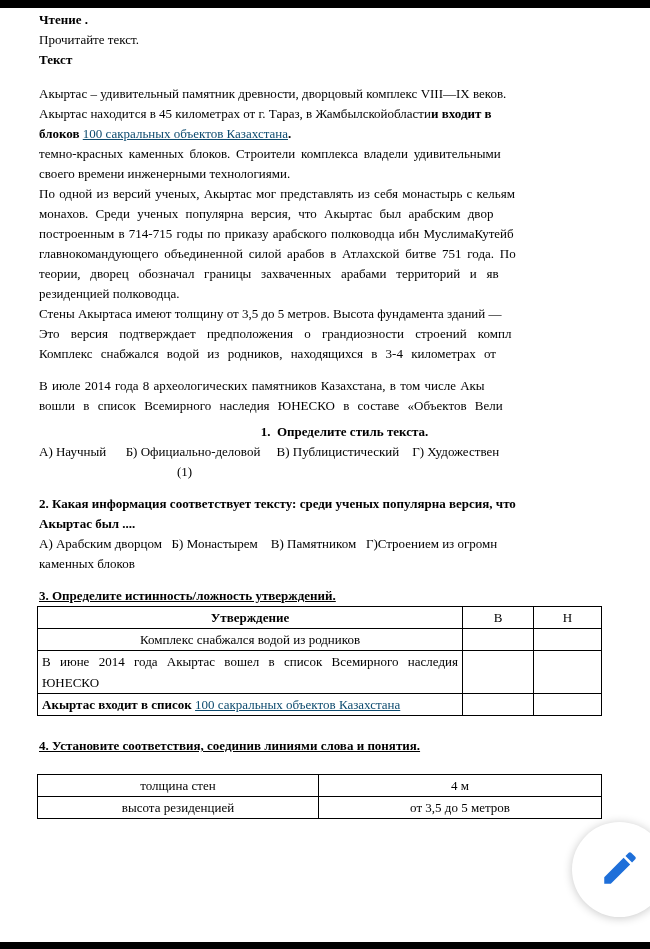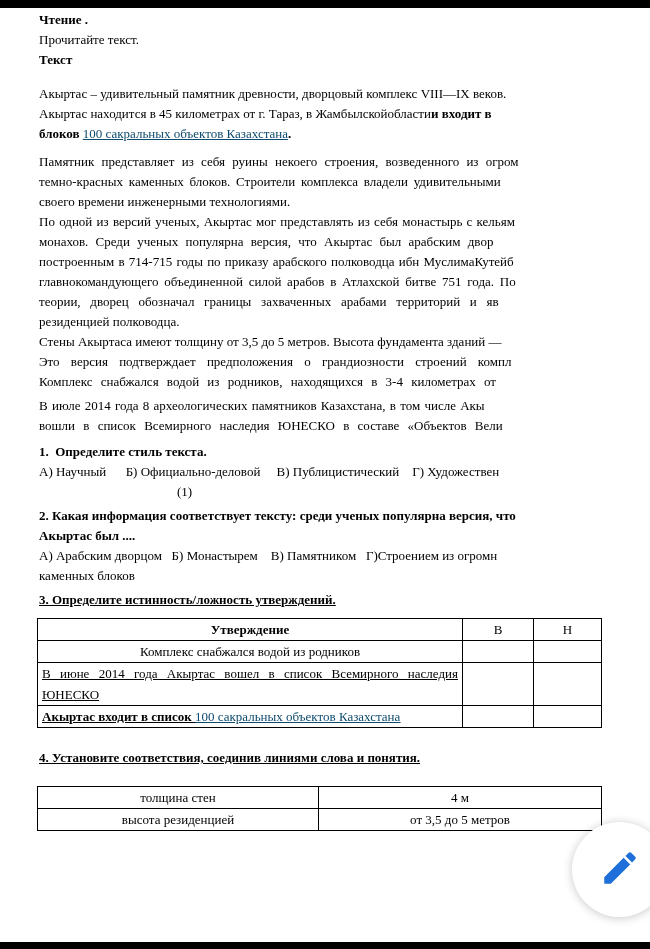--- a/index.html
+++ b/index.html
@@ -19,32 +19,32 @@
   .line{white-space:pre;line-height:20px;height:20px;}
   .b{font-weight:bold;}
   .l{color:#0c4a6e;text-decoration:underline;}
   .bu{font-weight:bold;text-decoration:underline;}
   .w1{word-spacing:1px;}
   .w2{word-spacing:2.5px;}
   .w3{word-spacing:4px;}
   .w4{word-spacing:5px;}
   .w5{word-spacing:6.5px;}
   .w6{word-spacing:8px;}
-  .gap4{margin-top:4px;}
-  .gap6{margin-top:6px;}
+  .gap4{margin-top:12px;}
+  .gap6{margin-top:6px;text-align:center;}
   .gap8{margin-top:8px;}
   .gap14{margin-top:14px;}
   .ind{padding-left:138px;}
   table{border-collapse:collapse;table-layout:fixed;}
-  #table1{width:564px;margin-left:-2px;margin-top:8px;}
+  #table1{width:564px;margin-left:-2px;margin-top:0;}
   #table2{width:564px;margin-left:-2px;margin-top:18px;}
   td{border:1px solid #000;padding:0 4px;line-height:21px;vertical-align:top;overflow:hidden;text-align:center;}
   td.th{text-align:center;}
   td.thmain{font-weight:bold;text-align:center;}
-  td.just{text-align:justify;text-decoration:underline;}
+  td.just{text-align:justify;}
   #blocksB{margin-top:20px;}
   .fab{
     position:absolute;
     width:95px;height:95px;
     right:-17px;bottom:32px;
     border-radius:50%;
     background:#ffffff;
     box-shadow:0 1px 10px rgba(0,0,0,0.22);
     display:flex;align-items:center;justify-content:center;
   }
@@ -57,21 +57,20 @@
   <div class="topbar"></div>
 
   <div class="content">
     <div id="blocksA">
         <div class="line"><span class="b">Чтение .</span></div>
         <div class="line"><span>Прочитайте текст.</span></div>
         <div class="line"><span class="b">Текст</span></div>
         <div class="line gap14"><span>Акыртас – удивительный памятник древности, дворцовый комплекс VIII—IX веков.</span></div>
         <div class="line"><span>Акыртас находится в 45 километрах от г. Тараз, в Жамбылскойобласти</span><span class="b">и входит в</span></div>
         <div class="line"><span class="b">блоков </span><span class="l">100 сакральных объектов Казахстана</span><span class="b">.</span></div>
-        <div class="line gap8 w3"><span>Памятник представляет из себя руины некоего строения, возведенного из огром</span></div>
         <div class="line w2"><span>темно-красных каменных блоков. Строители комплекса владели удивительными</span></div>
         <div class="line"><span>своего времени инженерными технологиями.</span></div>
         <div class="line w1"><span>По одной из версий ученых, Акыртас мог представлять из себя монастырь с кельям</span></div>
         <div class="line w3"><span>монахов. Среди ученых популярна версия, что Акыртас был арабским двор</span></div>
         <div class="line w1"><span>построенным в 714-715 годы по приказу арабского полководца ибн МуслимаКутейб</span></div>
         <div class="line w2"><span>главнокомандующего объединенной силой арабов в Атлахской битве 751 года. По</span></div>
         <div class="line w5"><span>теории, дворец обозначал границы захваченных арабами территорий и яв</span></div>
         <div class="line"><span>резиденцией полководца.</span></div>
         <div class="line"><span>Стены Акыртаса имеют толщину от 3,5 до 5 метров. Высота фундамента зданий —</span></div>
         <div class="line w6"><span>Это версия подтверждает предположения о грандиозности строений компл</span></div>

